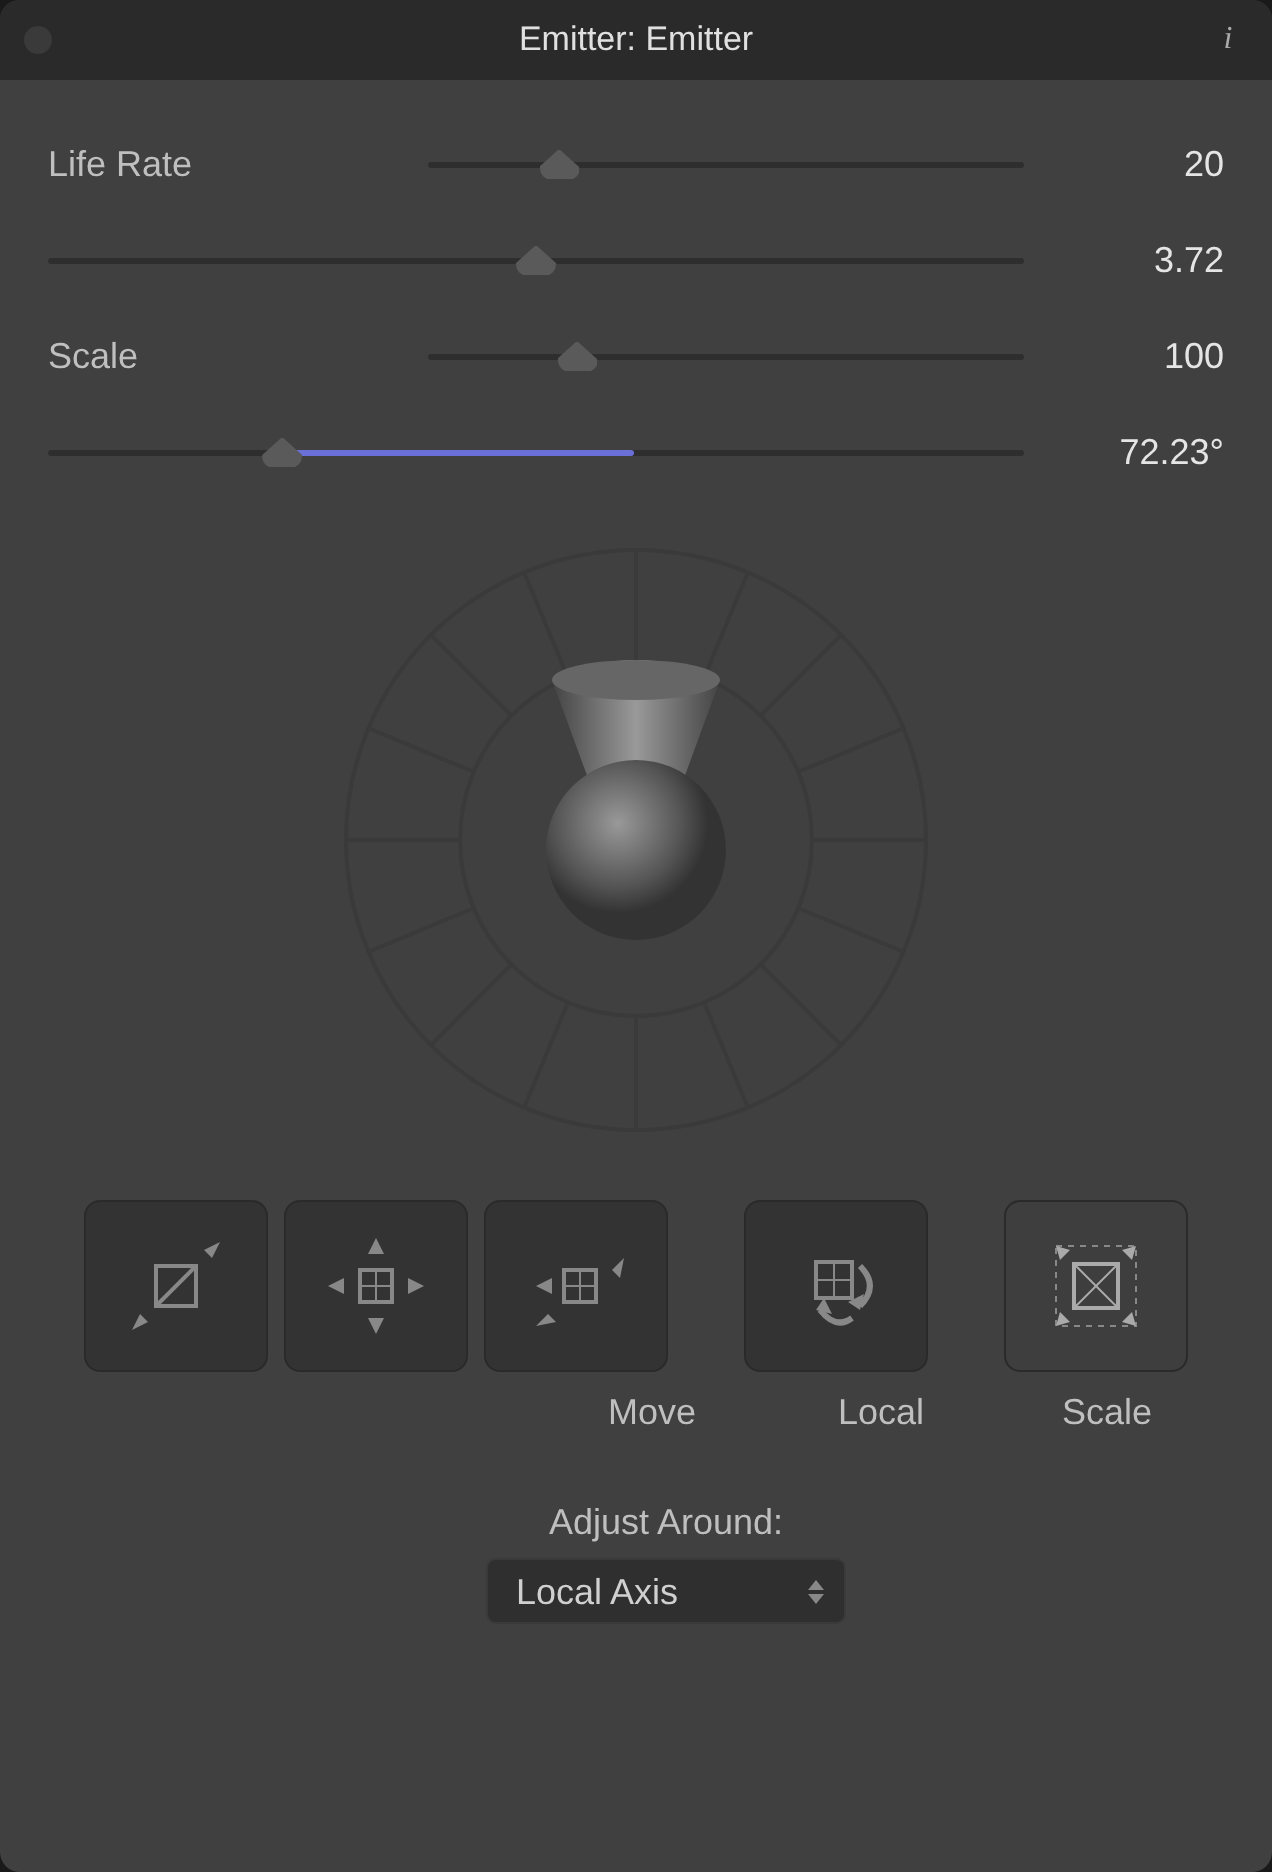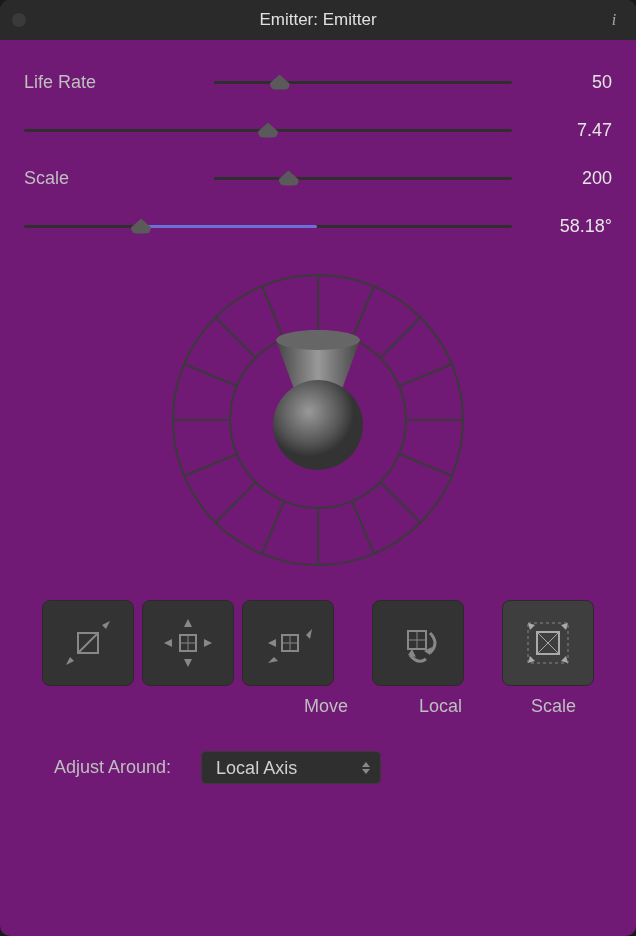--- a/index.html
+++ b/index.html
@@ -10,21 +10,21 @@
     }
     body {
       background: #1a1a1a;
       width: 636px;
       height: 936px;
       overflow: hidden;
     }
     .window {
       width: 100%;
       height: 100%;
-      background: #701a75;
+      background: #404040;
       border-radius: 10px;
       display: flex;
       flex-direction: column;
     }
     .titlebar {
       height: 40px;
       display: flex;
       align-items: center;
       justify-content: space-between;
       padding: 0 12px;
@@ -162,22 +162,23 @@
       color: #9a9a9a;
       font-size: 18px;
       text-align: center;
       line-height: 1.5;
       padding: 0 40px;
       margin-bottom: 40px;
     }
     .adjust-row {
       display: flex;
       align-items: center;
-      gap: 30px;
+      gap: 7px;
       padding-left: 30px;
+      flex-direction: column;
     }
     .adjust-label {
       color: #bfbfbf;
       font-size: 18px;
     }
     .select-box {
       background: #2f2f2f;
       border: 1px solid #3a3a3a;
       border-radius: 5px;
       padding: 6px 36px 4px 14px;
@@ -220,47 +221,47 @@
   </div>
 
   <div class="content">
 
     <div class="param-row">
       <div class="param-label">Life Rate</div>
       <div class="slider-wrap">
         <div class="slider-track"></div>
         <div class="slider-thumb" style="left:22%;"></div>
       </div>
-      <div class="param-value">50</div>
+      <div class="param-value">20</div>
     </div>
 
     <div class="param-row">
       <div class="slider-wrap">
         <div class="slider-track"></div>
         <div class="slider-thumb" style="left:50%;"></div>
       </div>
-      <div class="param-value">7.47</div>
+      <div class="param-value">3.72</div>
     </div>
 
     <div class="param-row">
       <div class="param-label">Scale</div>
       <div class="slider-wrap">
         <div class="slider-track"></div>
         <div class="slider-thumb" style="left:25%;"></div>
       </div>
-      <div class="param-value">200</div>
+      <div class="param-value">100</div>
     </div>
 
     <div class="param-row">
       <div class="slider-wrap">
         <div class="slider-track"></div>
         <div class="slider-fill" style="left:24%; width:36%;"></div>
         <div class="slider-thumb" style="left:24%;"></div>
       </div>
-      <div class="param-value">58.18°</div>
+      <div class="param-value">72.23°</div>
     </div>
 
     <div class="preview-area">
       <svg class="preview-circle" viewBox="0 0 300 300">
         <defs>
           <radialGradient id="sphereGrad" cx="40%" cy="35%">
             <stop offset="0%" stop-color="#999"></stop>
             <stop offset="70%" stop-color="#555"></stop>
             <stop offset="100%" stop-color="#333"></stop>
           </radialGradient>

